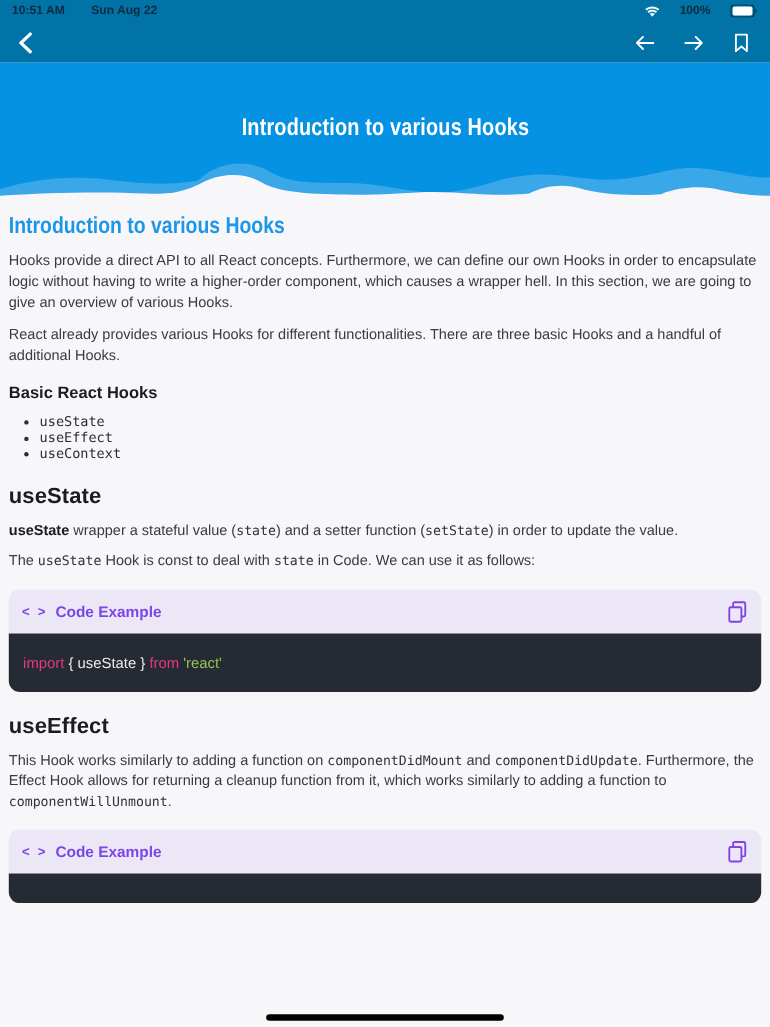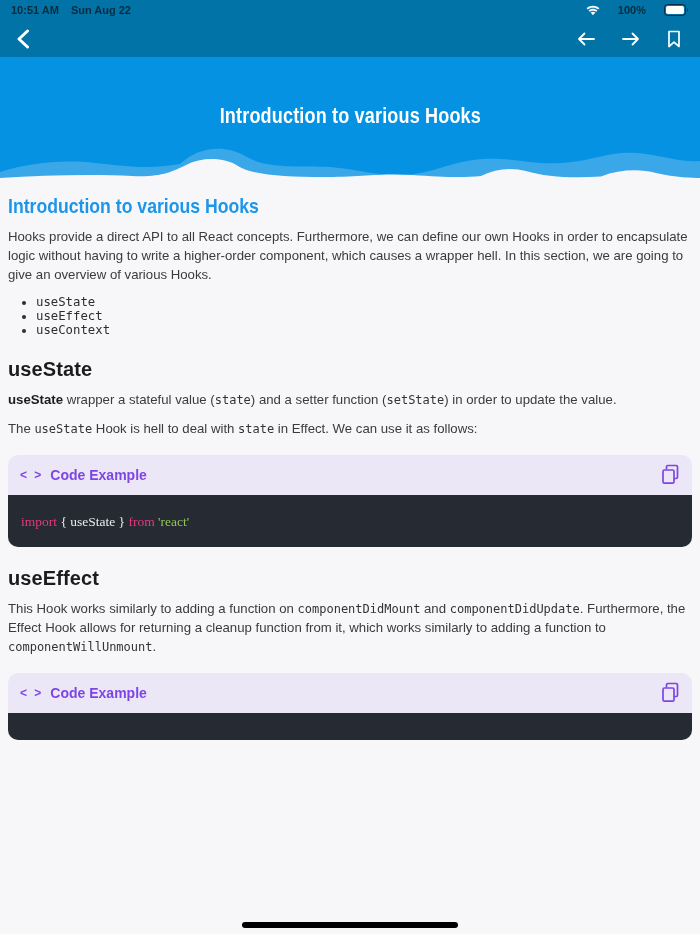--- a/index.html
+++ b/index.html
@@ -7,21 +7,21 @@
     width:700px;height:934px;overflow:hidden;position:relative;
     font-family:"Liberation Sans","DejaVu Sans",sans-serif;
     background:#f7f7fa;
   }
   
   .statusbar{
     height:20px;background:#0173a6;display:flex;align-items:center;
     justify-content:space-between;padding:0 11px;
     font-size:11px;font-weight:bold;color:#0b2c3e;
   }
-  .status-left{display:flex;gap:12px;align-items:center;}
+  .status-left{display:flex;gap:24px;align-items:center;}
   .status-right{display:flex;gap:18px;align-items:center;}
   .navbar{
     height:37px;background:#0173a6;display:flex;align-items:center;
     justify-content:space-between;padding:0 14px;
   }
   .nav-right{display:flex;gap:23px;align-items:center;margin-right:3px;}
   .icon-btn{background:none;border:none;padding:2px;cursor:pointer;display:flex;align-items:center;}
   
   .hero{
     height:123px;background:#0592e2;position:relative;overflow:hidden;
@@ -55,21 +55,21 @@
   .codebox{margin:16px 0 14px 0;border-radius:10px;}
   .codebox-header{
     background:#ece7f6;border-radius:10px 10px 0 0;height:40px;
     display:flex;align-items:center;justify-content:space-between;padding:0 12px;
   }
   .codebox-title{display:flex;align-items:center;gap:7px;color:#7d45e6;}
   .code-glyph{font-size:12px;font-weight:bold;letter-spacing:2px;}
   .codebox-label{font-size:14px;font-weight:bold;}
   .copy-btn{background:none;border:none;padding:0;cursor:pointer;display:flex;}
   .codebox-body{
-    background:#262a33;border-radius:0 0 10px 10px;padding:12px 13px 15px 13px;font-family:Liberation Serif, serif;
+    background:#262a33;border-radius:0 0 10px 10px;padding:12px 13px 15px 13px;
   }
   .code-line{font-size:13.5px;line-height:1.0;margin:8px 0 14px 0;color:#ebebee;}
   .code-line:last-child{margin-bottom:4px;}
   .tok-kw{color:#e23a7d;}
   .tok-str{color:#94c356;}
   .tok-tx{color:#ebebee;}
   
   .home-indicator{
     position:absolute;left:242px;top:922px;width:216px;height:6px;
     background:#000;border-radius:3px;z-index:10;
@@ -139,28 +139,30 @@
   <div class="hero-title"><span>Introduction to various Hooks</span></div>
   <svg class="hero-waves" viewBox="0 0 700 46" preserveAspectRatio="none">
     <path fill="#3aa7e8" d="M0,38 C25,30 60,25 95,29 C130,33 152,35 180,30 C198,13 224,10 245,22 C268,36 300,31 330,33 C356,35 372,41 400,41 C430,41 452,27 482,25 C512,23 532,31 562,29 C592,27 610,17 636,19 C662,21 682,29 700,27 L700,46 L0,46 Z"></path>
     <path fill="#f7f7fa" d="M0,46 L0,44 C45,41 95,40 132,42 C160,43.5 172,38 186,31 C202,23 224,23 238,32 C252,41 285,43 322,43 C362,43 382,39 412,41 C442,43 462,44 481,42 C495,35 511,33 526,37 C546,43 572,44.5 601,42.5 C620,35 641,35 656,39 C676,43.5 692,44 700,44 L700,46 Z"></path>
   </svg>
 </div>
 
 <div class="content" id="article">
     <h2><span>Introduction to various Hooks</span></h2>
     <p><span>Hooks provide a direct API to all React concepts. Furthermore, we can define our own Hooks in order to encapsulate logic without having to write a higher-order component, which causes a wrapper hell. In this section, we are going to give an overview of various Hooks.</span></p>
+    <p><span>React already provides various Hooks for different functionalities. There are three basic Hooks and a handful of additional Hooks.</span></p>
+    <h4>Basic React Hooks</h4>
     <ul>
       <li>useState</li>
       <li>useEffect</li>
       <li>useContext</li>
     </ul>
     <h3>useState</h3>
     <p><span class="seg-bold">useState</span><span> wrapper a stateful value (</span><span class="inline-code">state</span><span>) and a setter function (</span><span class="inline-code">setState</span><span>) in order to update the value.</span></p>
-    <p><span>The </span><span class="inline-code">useState</span><span> Hook is hell to deal with </span><span class="inline-code">state</span><span> in Effect. We can use it as follows:</span></p>
+    <p><span>The </span><span class="inline-code">useState</span><span> Hook is const to deal with </span><span class="inline-code">state</span><span> in Code. We can use it as follows:</span></p>
     <div class="codebox">
       <div class="codebox-header">
         <div class="codebox-title">
           <span class="code-glyph">&lt; &gt;</span>
           <span class="codebox-label">Code Example</span>
         </div>
         <button class="copy-btn">
           <span style="display:flex;">
             <svg width="19" height="21" viewBox="0 0 19 21">
               <path d="M5.5 5.5 V2.8 a1.3 1.3 0 0 1 1.3-1.3 h8.4 a1.3 1.3 0 0 1 1.3 1.3 v10.4 a1.3 1.3 0 0 1-1.3 1.3 H12.8" fill="none" stroke="#7d45e6" stroke-width="1.7"></path>

